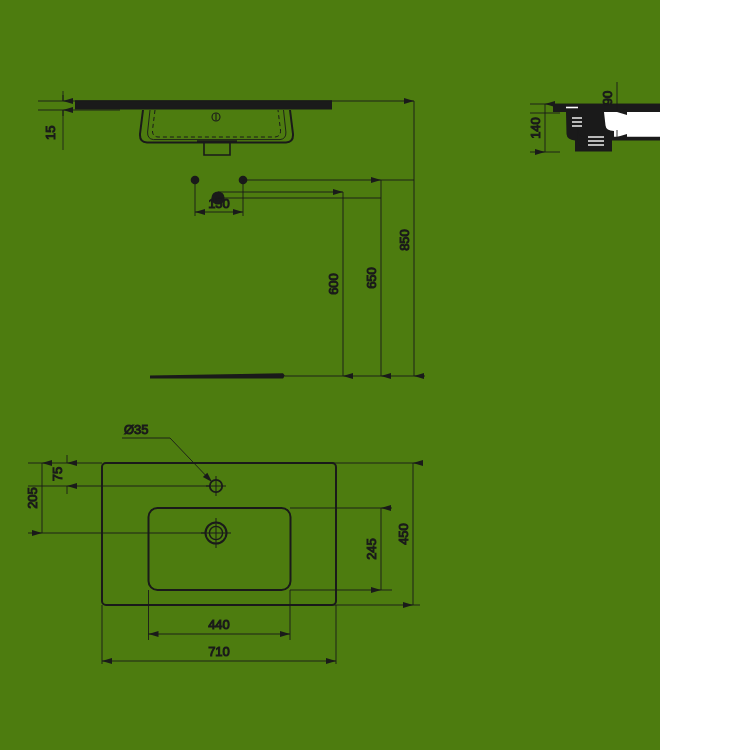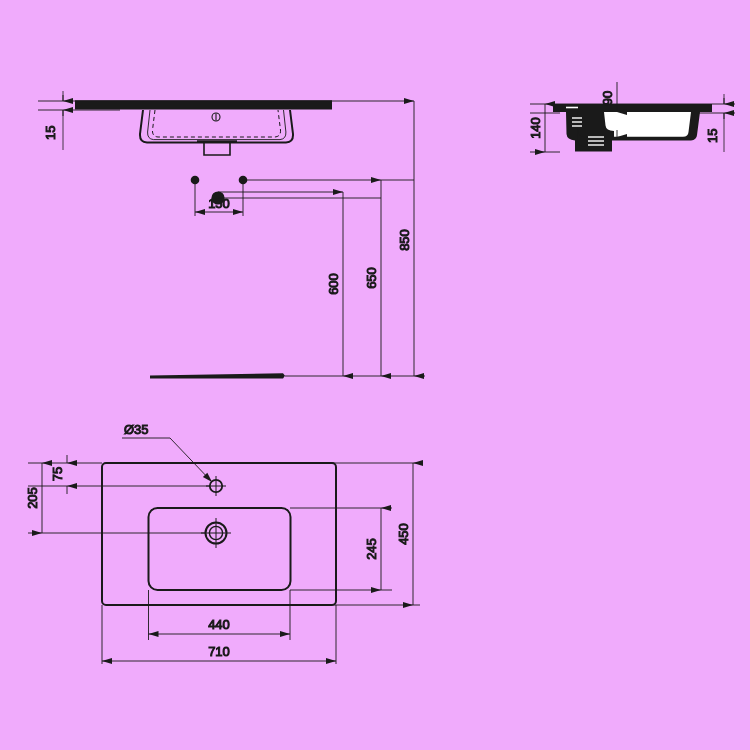--- a/index.html
+++ b/index.html
@@ -2,23 +2,23 @@
 <html><head>
 <meta charset="utf-8">
 <style>
   html, body {
     margin: 0;
     padding: 0;
     background: #ffffff;
   }
   #sheet {
     position: relative;
-    width: 750px;
+    width: 660px;
     height: 750px;
-    background: #f0abfc;
+    background: #4d7c0f;
     font-family: "Liberation Sans", sans-serif;
     overflow: hidden;
   }
   #drawing {
     position: absolute;
     left: 0;
     top: 0;
     width: 750px;
     height: 750px;
   }

